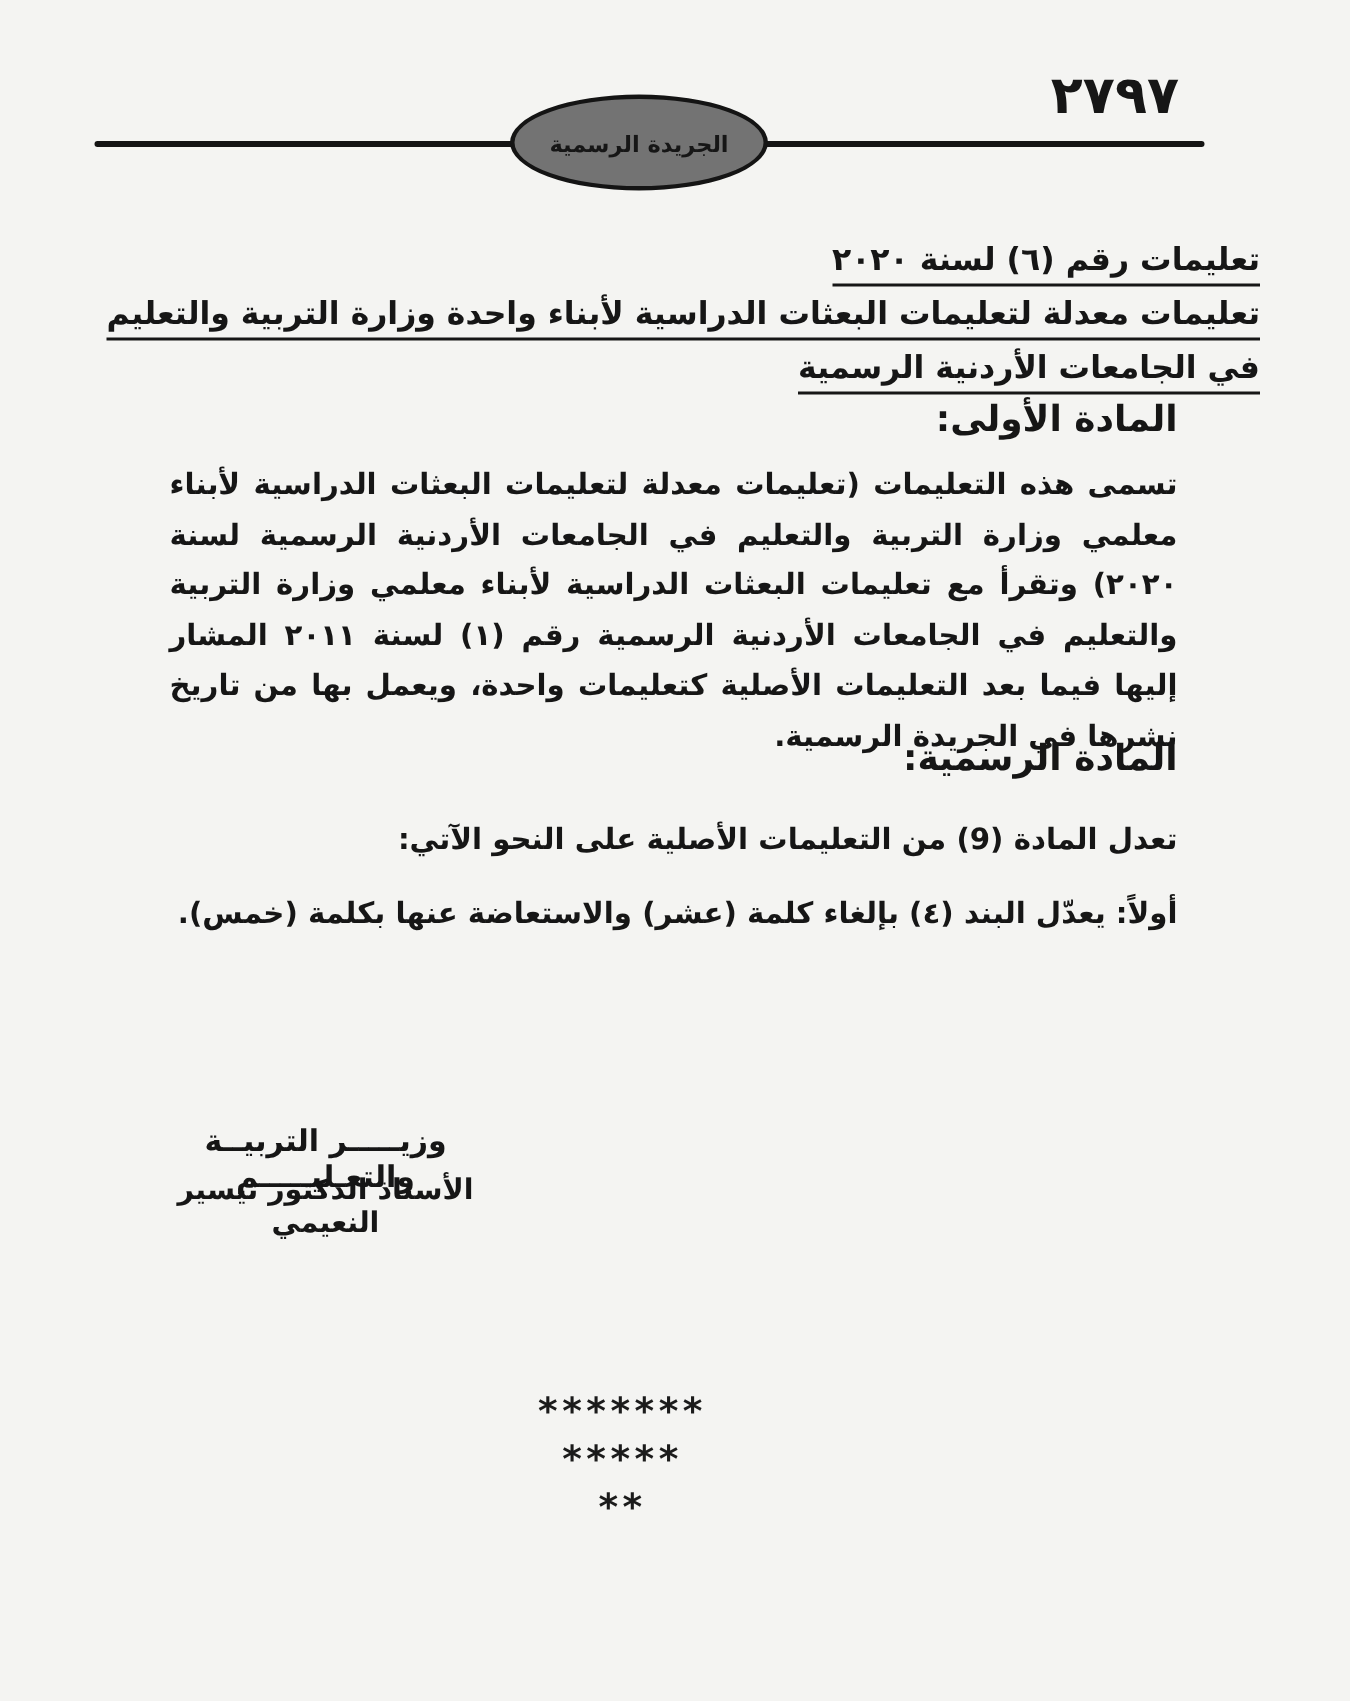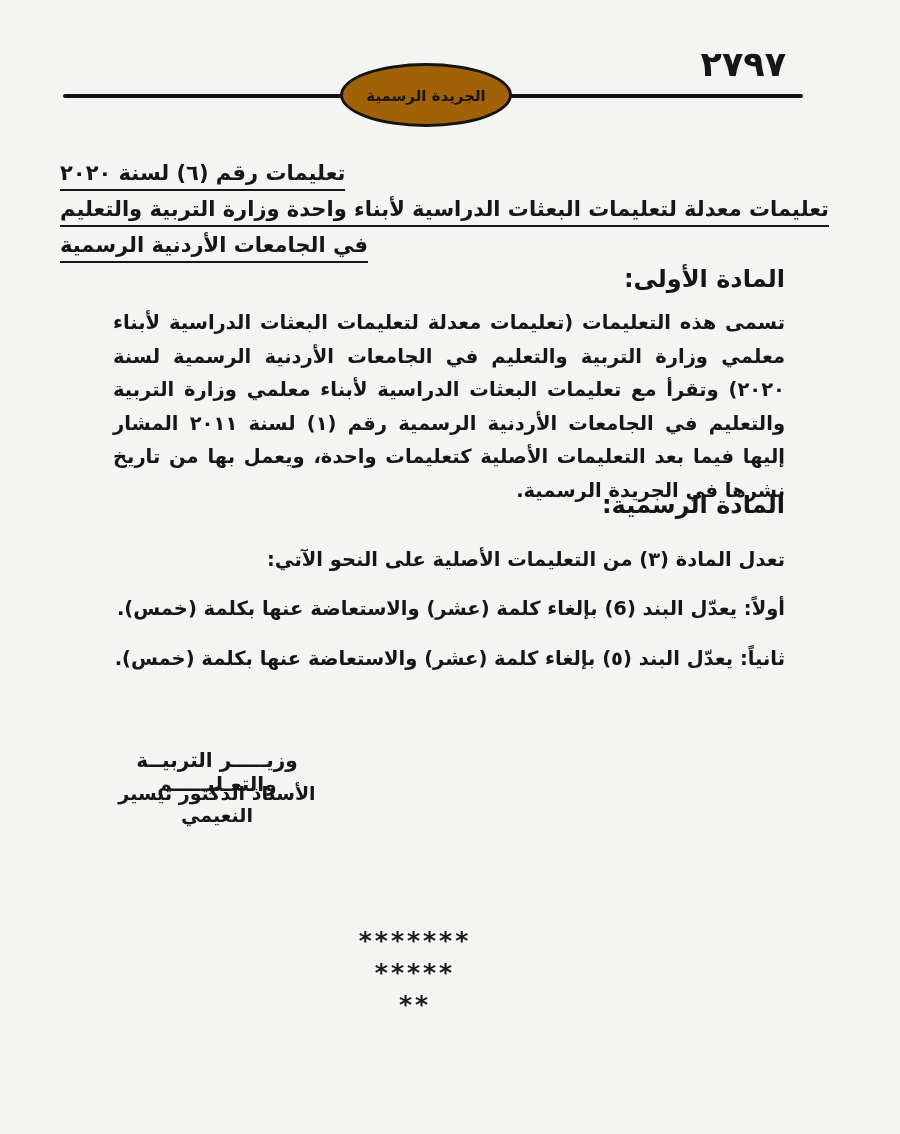--- a/index.html
+++ b/index.html
@@ -24,34 +24,34 @@
     letter-spacing:4px;
     text-align:right;
     direction:rtl;
   }
   .header-rule{
     top:94px;left:63px;width:740px;height:4px;
     background:#141414;border-radius:2px;
   }
   .seal-oval{
     top:63px;left:340px;width:172px;height:64px;
-    background:#a16207;
+    background:#737373;
     border:3.5px solid #141414;
     border-radius:50%;
     display:flex;align-items:center;justify-content:center;
     box-sizing:border-box;
   }
   .seal-oval span{
     font-size:15px;font-weight:700;
     transform:translateY(1px);
   }
 
   .title-line{
     left:60px;width:780px;
-    text-align:left;
+    text-align:right;
     font-size:21px;font-weight:700;
     line-height:26px;
   }
   .title-line .u{
     border-bottom:2.5px solid #161616;
     padding-bottom:4px;
   }
   .t1{top:160px;}
   .t2{top:196px;}
   .t3{top:232px;}
@@ -129,24 +129,23 @@
   <div class="abs title-line t3">
     <span class="u">في الجامعات الأردنية الرسمية</span>
   </div>
 
   <div class="abs article-heading h1">المادة الأولى:</div>
 
   <div class="abs article-body">تسمى هذه التعليمات (تعليمات معدلة لتعليمات البعثات الدراسية لأبناء معلمي وزارة التربية والتعليم في الجامعات الأردنية الرسمية لسنة ٢٠٢٠) وتقرأ مع تعليمات البعثات الدراسية لأبناء معلمي وزارة التربية والتعليم في الجامعات الأردنية الرسمية رقم (١) لسنة ٢٠١١ المشار إليها فيما بعد التعليمات الأصلية كتعليمات واحدة، ويعمل بها من تاريخ نشرها في الجريدة الرسمية.</div>
 
   <div class="abs article-heading h2">المادة الرسمية:</div>
 
-  <div class="abs article-intro">تعدل المادة (٣) من التعليمات الأصلية على النحو الآتي:</div>
+  <div class="abs article-intro">تعدل المادة (9) من التعليمات الأصلية على النحو الآتي:</div>
 
-  <div class="abs clause c1">أولاً: يعدّل البند (6) بإلغاء كلمة (عشر) والاستعاضة عنها بكلمة (خمس).</div>
-  <div class="abs clause c2">ثانياً: يعدّل البند (٥) بإلغاء كلمة (عشر) والاستعاضة عنها بكلمة (خمس).</div>
+  <div class="abs clause c1">أولاً: يعدّل البند (٤) بإلغاء كلمة (عشر) والاستعاضة عنها بكلمة (خمس).</div>
 
   <div class="abs sig-name">الأستاذ الدكتور تيسير النعيمي</div>
   <div class="abs sig-title">وزيـــــر التربيــة والتعـليـــــم</div>
 
   <div class="abs stars-row s1">*******</div>
   <div class="abs stars-row s2">*****</div>
   <div class="abs stars-row s3">**</div>
 
 </div>
 

